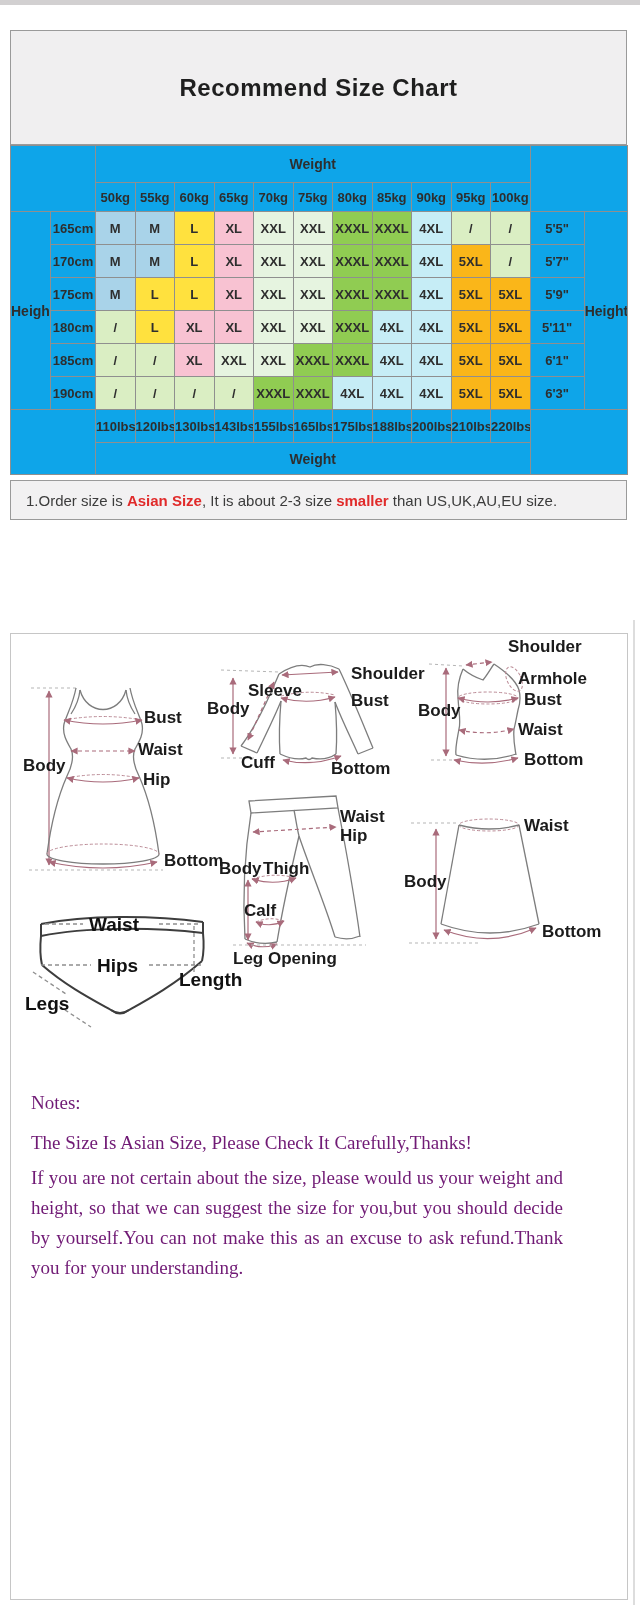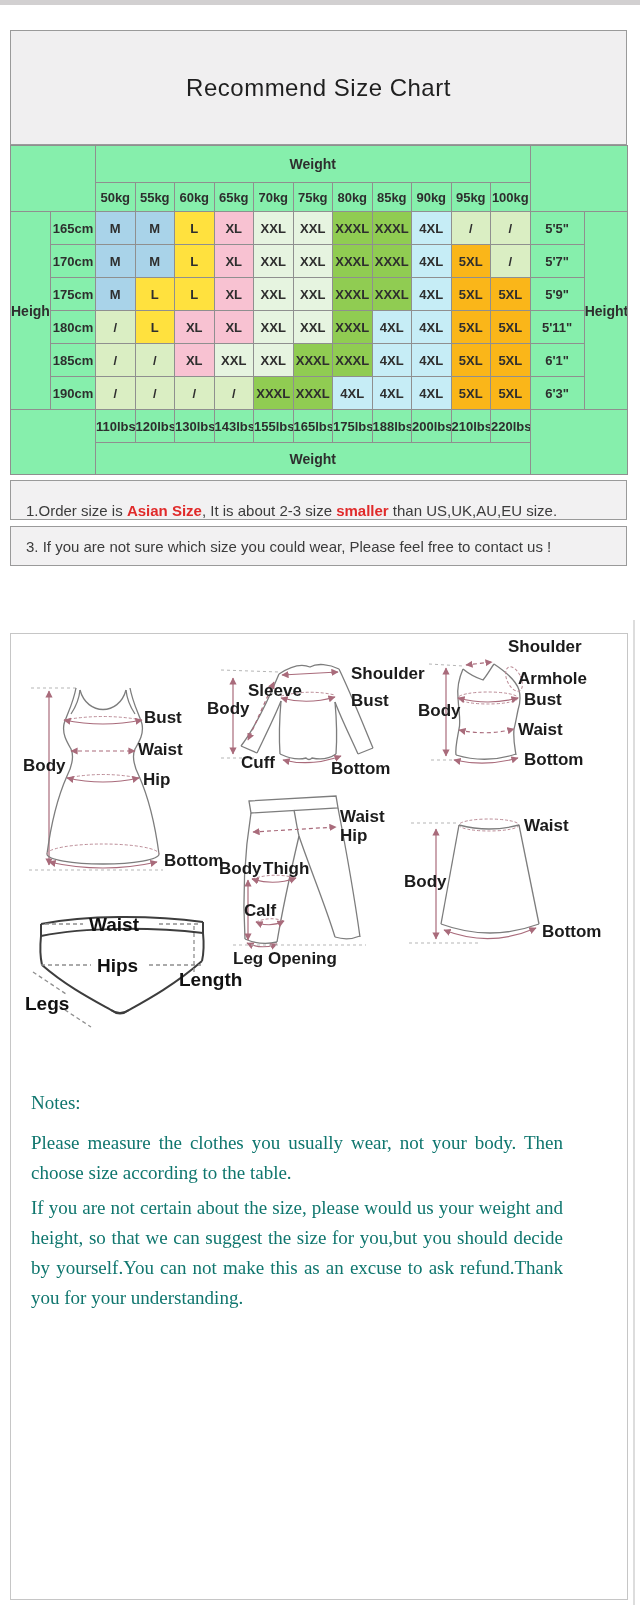--- a/index.html
+++ b/index.html
@@ -1,41 +1,41 @@
 <!DOCTYPE html>
 <html><head>
 <meta charset="utf-8">
 <style>
   html,body{margin:0;padding:0;background:#fff;}
   .page{width:640px;height:1609px;position:relative;background:#fff;font-family:"Liberation Sans",sans-serif;overflow:hidden;}
   .top-strip{position:absolute;top:0;left:0;width:640px;height:5px;background:#d2d0d1;}
   .right-shade{position:absolute;top:620px;left:633px;width:2px;height:985px;background:#dddddd;}
   .chart-section{position:absolute;top:30px;left:10px;width:617px;}
   .title-box{height:113px;background:#f0eff0;border:1px solid #9a9a9a;display:flex;align-items:center;justify-content:center;}
-  .title-box h1{margin:0;font-size:24px;letter-spacing:.5px;color:#1f1f1f;font-weight:normal;}
-  table.size-table{border-collapse:collapse;table-layout:fixed;width:617px;background:#86efac;padding-left:44px;}
+  .title-box h1{margin:0;font-size:24px;letter-spacing:.5px;color:#1f1f1f;font-weight:bold;}
+  table.size-table{border-collapse:collapse;table-layout:fixed;width:617px;background:#0ea5e9;padding-left:44px;}
   table.size-table td{border:1px solid #8f8f8f;text-align:center;vertical-align:middle;font-size:13px;font-weight:bold;color:#2e2e2e;padding:0;overflow:hidden;white-space:nowrap;}
   table.size-table td.hdr{font-size:14px;}
   table.size-table td.hlab{font-size:14px;}
   tr.h37{height:37px;}tr.h29{height:29px;}tr.h33{height:33px;}tr.h32{height:32px;}
   .note-box{margin-top:6px;height:38px;background:#f2f1f2;border:1px solid #9a9a9a;display:flex;align-items:center;padding-left:15px;font-size:15px;color:#3c3c3c;}
-  .note-box.first{margin-top:5px;align-items:flex-end;}
+  .note-box.first{margin-top:5px;}
   .rd{color:#e02a2a;font-weight:bold;}
   .measure-panel{position:absolute;top:633px;left:10px;width:618px;height:967px;border:1px solid #c6c6c6;background:#fff;box-sizing:border-box;}
   .diagram-svg{display:block;}
   .o{fill:none;stroke:#7d7d7d;stroke-width:1.3;}
   .ob{fill:none;stroke:#3d3d3d;stroke-width:2;}
   .m{fill:none;stroke:#a96b7b;stroke-width:1.2;}
   .md{fill:none;stroke:#a96b7b;stroke-width:1.2;stroke-dasharray:4,3;}
   .de{fill:none;stroke:#bb8b96;stroke-width:1;stroke-dasharray:3,2;}
   .g{fill:none;stroke:#b5b5b5;stroke-width:1;stroke-dasharray:3,3;}
   .gd{fill:none;stroke:#8f8f8f;stroke-width:1.3;stroke-dasharray:4,3;}
   text.lb{font-family:"Liberation Sans",sans-serif;font-weight:bold;font-size:17px;fill:#1b1b1b;}
   text.lbb{font-family:"Liberation Sans",sans-serif;font-weight:bold;font-size:19px;fill:#111;}
-  .bottom-notes{margin:56px 0 0 20px;width:532px;font-family:"Liberation Serif",serif;font-size:19px;color:#0f766e;}
+  .bottom-notes{margin:56px 0 0 20px;width:532px;font-family:"Liberation Serif",serif;font-size:19px;color:#701a75;}
   .bottom-notes p{margin:0 0 5px 0;line-height:30px;text-align:justify;}
   .bottom-notes p.nh{margin-bottom:12px;text-align:left;line-height:26px;}
 </style>
 </head>
 <body>
 
 <div class="page">
   <div class="top-strip"></div>
   <div class="right-shade"></div>
 
@@ -189,23 +189,20 @@
             <td colspan="2" rowspan="2"></td>
           </tr>
           <tr class="h32">
             <td colspan="11" class="hdr">Weight</td>
           </tr>
         </tbody>
     </table>
 
     <div class="note-box first">
       <p style="margin:0"><span>1.Order size is </span><span class="rd">Asian Size</span><span>, It is about 2-3 size </span><span class="rd">smaller</span><span> than US,UK,AU,EU size.</span></p>
-    </div>
-    <div class="note-box">
-      <p style="margin:0">3. If you are not sure which size you could wear, Please feel free to contact us !</p>
     </div>
   </section>
 
   <section class="measure-panel">
     <svg class="diagram-svg" width="616" height="400" viewBox="0 0 616 400">
       <defs>
         <marker id="me" markerWidth="7" markerHeight="7" refX="5.5" refY="3" orient="auto">
             <path d="M0,0 L6,3 L0,6 z" fill="#a96b7b"></path>
           </marker>
         <marker id="ms" markerWidth="7" markerHeight="7" refX="5.5" refY="3" orient="auto-start-reverse">
@@ -340,17 +337,17 @@
         <path class="gd" d="M22,338 L55,360 M48,372 L80,393"></path>
         <text class="lbb" x="78" y="297">Waist</text>
         <text class="lbb" x="86" y="338">Hips</text>
         <text class="lbb" x="14" y="376">Legs</text>
         <text class="lbb" x="168" y="352">Length</text>
       </g>
     </svg>
 
     <div class="bottom-notes">
       <p class="nh">Notes:</p>
-      <p>Please measure the clothes you usually wear, not your body. Then choose size according to the table.</p>
+      <p>The Size Is Asian Size, Please Check It Carefully,Thanks!</p>
       <p>If you are not certain about the size, please would us your weight and height, so that we can suggest the size for you,but you should decide by yourself.You can not make this as an excuse to ask refund.Thank you for your understanding.</p>
     </div>
   </section>
 </div>
 
 </body></html>

